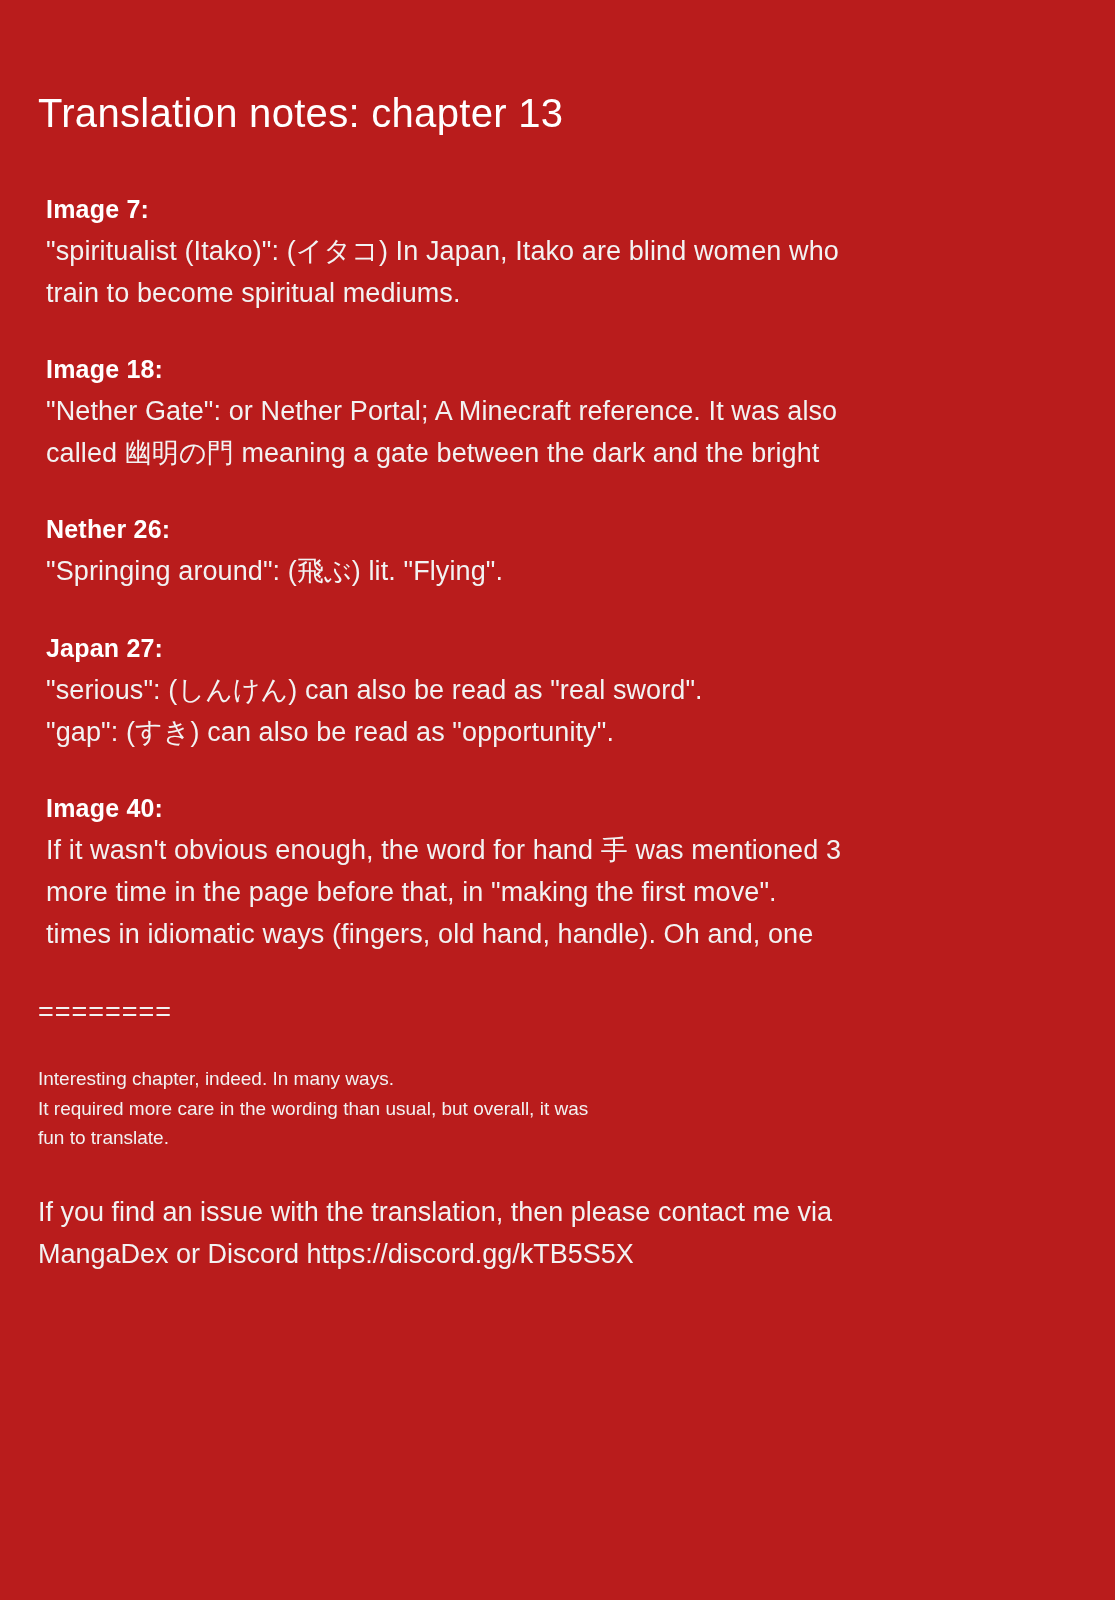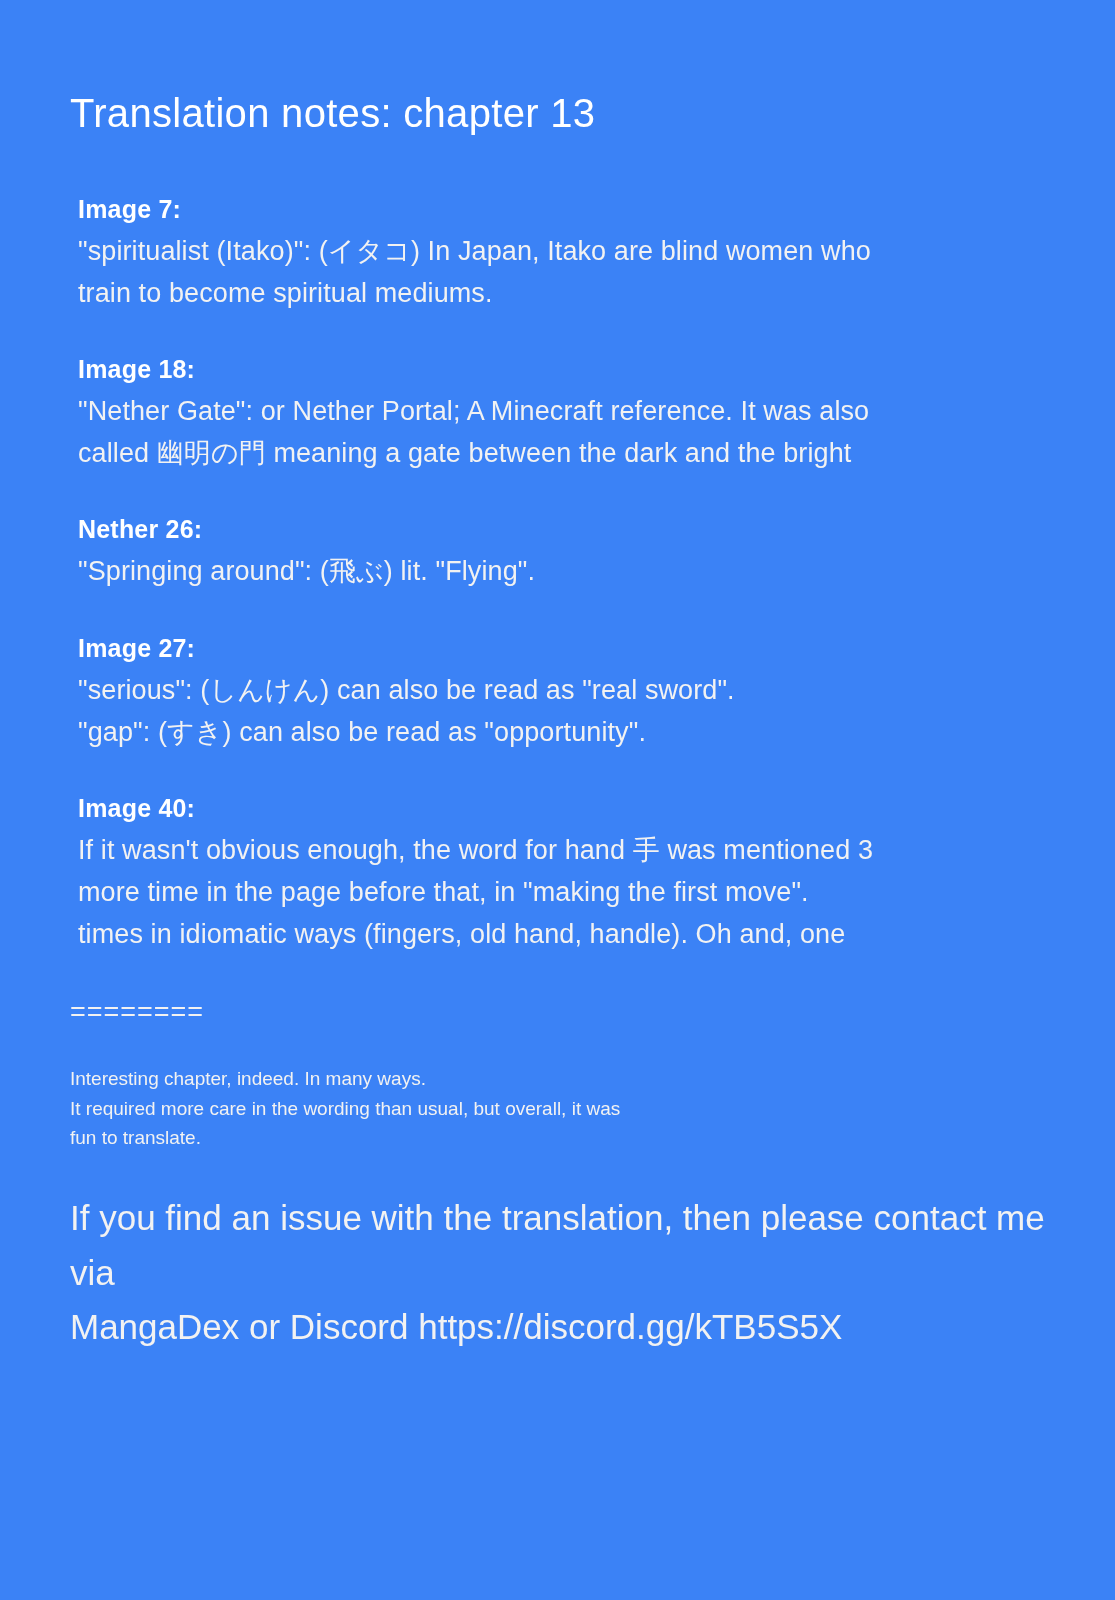--- a/index.html
+++ b/index.html
@@ -11,23 +11,23 @@
     width: 1115px;
     height: 1600px;
     overflow: hidden;
     font-family: "Liberation Sans", sans-serif;
     color: #ffffff;
   }
   .page {
     position: relative;
     width: 1115px;
     height: 1600px;
-    background: #3b82f6;
+    background: #b91c1c;
     box-sizing: border-box;
-    padding: 90px 70px 0 70px;
+    padding: 90px 70px 0 38px;
   }
   .doc-title {
     font-size: 40px;
     font-weight: 400;
     letter-spacing: 0.3px;
     line-height: 1.15;
     margin: 0 0 58px 0;
     color: #ffffff;
   }
   .section {
@@ -64,21 +64,21 @@
     font-size: 19px;
     font-weight: 300;
     line-height: 1.56;
     margin: 0 0 38px 0;
     color: #f2f2f2;
   }
   .closing .line {
     display: block;
   }
   .contact {
-    font-size: 35px;
+    font-size: 27px;
     font-weight: 300;
     line-height: 1.56;
     margin: 0;
     color: #f2f2f2;
   }
   .contact .line {
     display: block;
   }
 </style>
 </head>
@@ -105,21 +105,21 @@
   </div>
 
   <div class="section">
     <div class="section-heading">Nether 26:</div>
     <p class="section-body">
       <span class="line">"Springing around": (飛ぶ) lit. "Flying".</span>
     </p>
   </div>
 
   <div class="section">
-    <div class="section-heading">Image 27:</div>
+    <div class="section-heading">Japan 27:</div>
     <p class="section-body">
       <span class="line">"serious": (しんけん) can also be read as "real sword".</span>
       <span class="line">"gap": (すき) can also be read as "opportunity".</span>
     </p>
   </div>
 
   <div class="section">
     <div class="section-heading">Image 40:</div>
     <p class="section-body">
       <span class="line">If it wasn't obvious enough, the word for hand 手 was mentioned 3</span>

